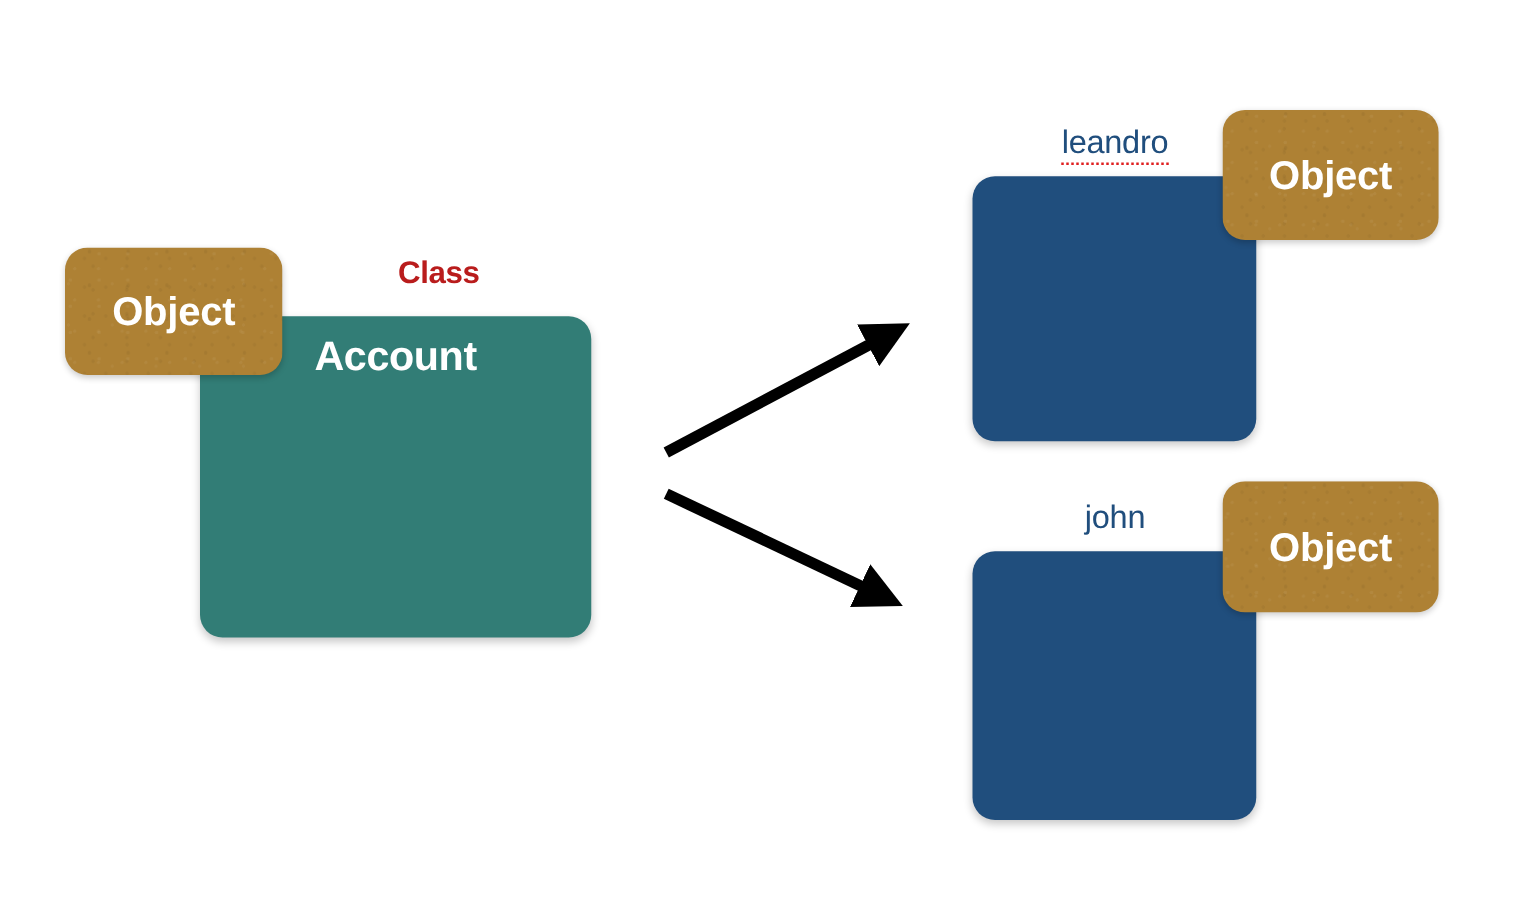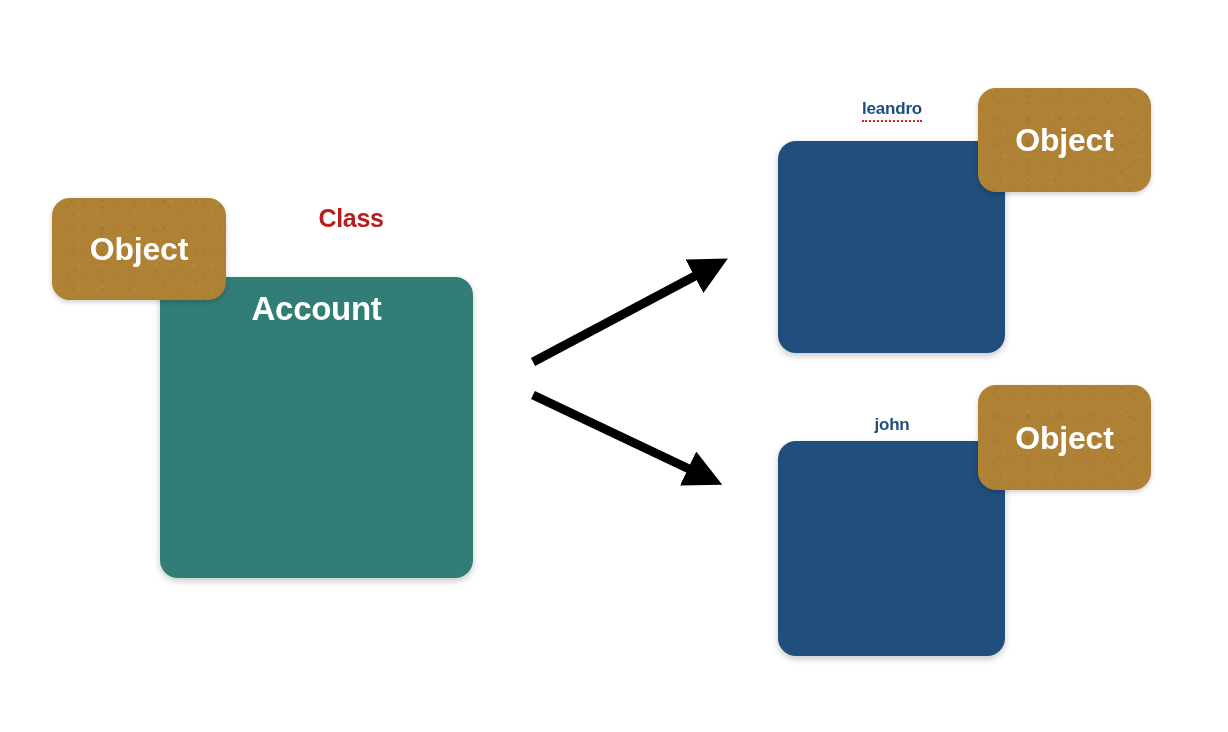--- a/index.html
+++ b/index.html
@@ -86,23 +86,22 @@
     width: 174px;
     height: 102px;
     z-index: 3;
   }
   #class-object-badge .tan-label { font-size: 32px; }
 
   #class-box {
     left: 160px;
     top: 253px;
     width: 313px;
-    height: 301px;
+    height: 257px;
     z-index: 1;
-    margin-top: 24px;
   }
 
   #class-name {
     position: absolute;
     left: 0;
     top: 13px;
     width: 100%;
     text-align: center;
     color: #ffffff;
     font-size: 33px;
@@ -121,35 +120,35 @@
     font-size: 25px;
     font-weight: normal;
     line-height: 1.48;
     white-space: pre-line;
   }
 
   
   .instance-kind-label {
     position: absolute;
     color: #204E7D;
-    font-size: 17px;
-    font-weight: bold;
+    font-size: 26px;
+    font-weight: normal;
     letter-spacing: -0.2px;
     line-height: 1;
     text-align: center;
   }
 
   
   #inst0-kind-label { left: 778px; top: 100px; width: 228px; }
   #inst0-box { left: 778px; top: 141px; width: 227px; height: 212px; z-index: 1; }
   #inst0-badge { left: 978px; top: 88px; width: 173px; height: 104px; z-index: 3; }
   #inst0-badge .tan-label { font-size: 32px; }
 
   
-  #inst1-kind-label { left: 778px; top: 400px; width: 228px; margin-top: 16px; }
+  #inst1-kind-label { left: 778px; top: 400px; width: 228px; }
   #inst1-box { left: 778px; top: 441px; width: 227px; height: 215px; z-index: 1; }
   #inst1-badge { left: 978px; top: 385px; width: 173px; height: 105px; z-index: 3; }
   #inst1-badge .tan-label { font-size: 32px; }
 
   
   #arrows {
     position: absolute;
     left: 0; top: 0;
     width: 1228px;
     height: 732px;

